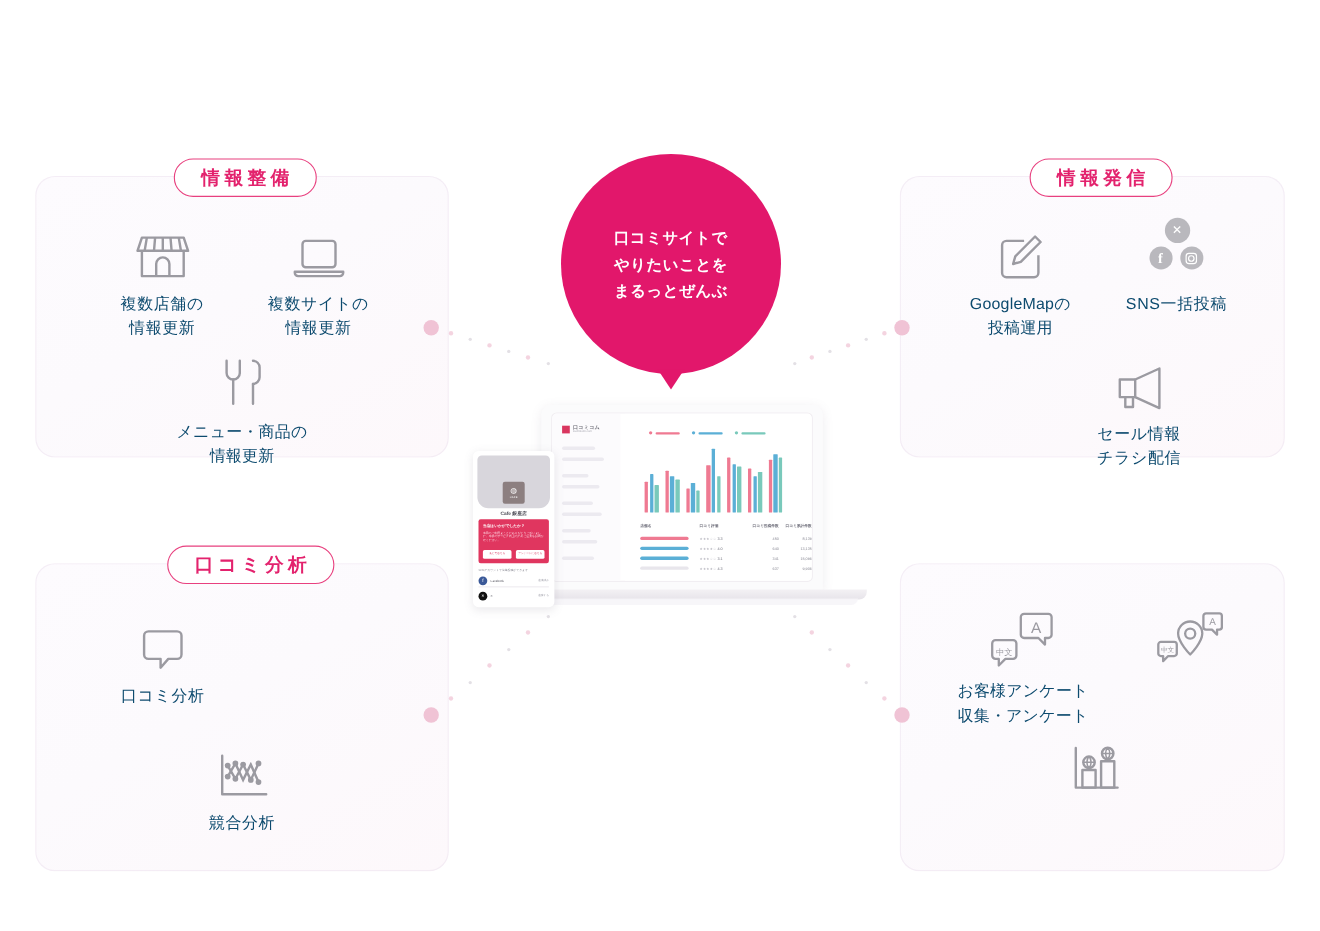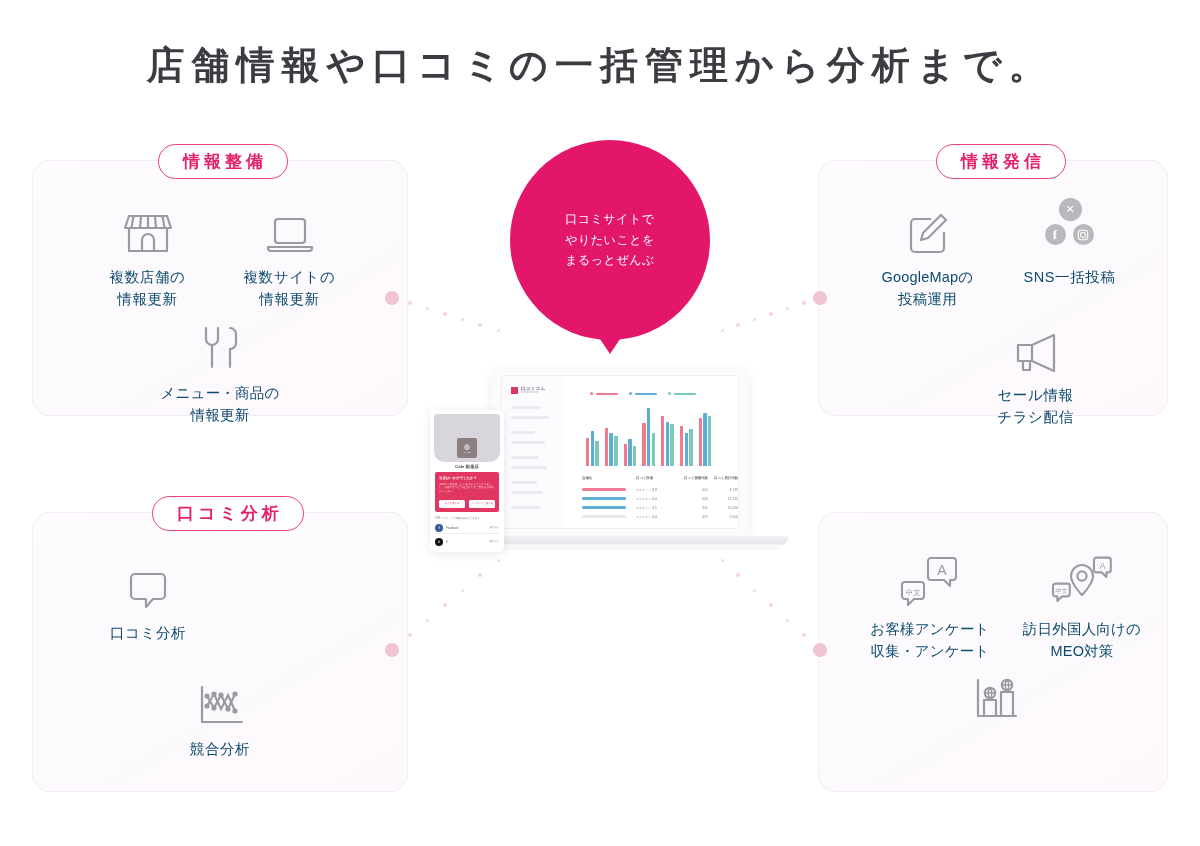--- a/index.html
+++ b/index.html
@@ -68,21 +68,21 @@
     z-index:8;
   }
   .bubble .tail{
     position:absolute;left:50%;bottom:-14px;margin-left:-12px;
     width:0;height:0;
     border-left:12px solid transparent;
     border-right:12px solid transparent;
     border-top:18px solid #e2176b;
   }
   .bubble .btxt{
-    color:#fff;font-weight:normal;font-size:12px;line-height:1.72;
+    color:#fff;font-weight:bold;font-size:14px;line-height:1.72;
     letter-spacing:.5px;text-align:left;position:relative;z-index:2;
   }
 
   
   .dot{position:absolute;border-radius:50%;}
   .bigdot{position:absolute;border-radius:50%;background:#f0c3d5;}
 
   
   #laptop{position:absolute;left:430px;top:368px;width:340px;height:200px;}
   .lid{
@@ -159,21 +159,20 @@
 
   
   .snsgrp{position:relative;width:74px;height:56px;}
   .snsc{position:absolute;border-radius:50%;background:#b9b8bd;display:flex;align-items:center;justify-content:center;color:#fff;}
 </style>
 </head>
 <body>
 
 <div id="stage">
 
-  <div class="page-title">店舗情報や口コミの一括管理から分析まで。</div>
 
   <div class="panel tl"></div>
   <div class="panel tr"></div>
   <div class="panel bl"></div>
   <div class="panel br"></div>
 
   <div id="connectors">
       <div class="dot" style="left: 496.5px; top: 328.5px; width: 3px; height: 3px; background: rgb(224, 221, 226); opacity: 0.9;"></div>
       <div class="dot" style="left: 478.433px; top: 322.767px; width: 3.8px; height: 3.8px; background: rgb(243, 207, 221); opacity: 0.9;"></div>
       <div class="dot" style="left: 461.167px; top: 317.833px; width: 3px; height: 3px; background: rgb(224, 221, 226); opacity: 0.9;"></div>
@@ -349,24 +348,20 @@
   <div class="feat" style="left:1008px;top:552px;width:148px;">
     <div class="ico">
       <svg width="64" height="52" viewBox="0 0 64 52" fill="none" stroke="#9b9aa1" stroke-width="2.1" stroke-linejoin="round">
         <path d="M32 9 a11 11 0 0 1 11 11 c0 8-11 19-11 19 S21 28 21 20 A11 11 0 0 1 32 9 Z"></path>
         <circle cx="32" cy="20" r="4.6"></circle>
         <path d="M44 4 a2.4 2.4 0 0 1 2.4-2.4 h12 A2.4 2.4 0 0 1 60.8 4 v10 a2.4 2.4 0 0 1-2.4 2.4 h-2 v4.6 l-4.6-4.6 h-5.4 A2.4 2.4 0 0 1 44 14 Z"></path>
         <text x="52.4" y="12.5" font-size="9" fill="#9b9aa1" stroke="none" text-anchor="middle" font-family="'Liberation Sans',sans-serif">A</text>
         <path d="M3 30 a2.4 2.4 0 0 1 2.4-2.4 h12 A2.4 2.4 0 0 1 19.8 30 v8 a2.4 2.4 0 0 1-2.4 2.4 h-5.4 L7.4 45 v-4.6 H5.4 A2.4 2.4 0 0 1 3 38 Z"></path>
         <text x="11.4" y="36.5" font-size="6" fill="#9b9aa1" stroke="none" text-anchor="middle" font-family="'DejaVu Sans',sans-serif">中文</text>
       </svg>
-    </div>
-    <div class="lbl ls0">
-      <span>訪日外国人向けの</span><br>
-      <span>MEO対策</span>
     </div>
   </div>
 
   <div class="feat" style="left:922px;top:668px;width:148px;">
     <div class="ico">
       <svg width="52" height="50" viewBox="0 0 52 50" fill="none" stroke="#9b9aa1" stroke-width="2.2" stroke-linejoin="round">
         <path d="M8 6 V42 H46" stroke-linecap="round"></path>
         <rect x="14" y="26" width="12" height="16"></rect>
         <rect x="31" y="18" width="12" height="24"></rect>
         <circle cx="20" cy="19" r="5.2"></circle>

